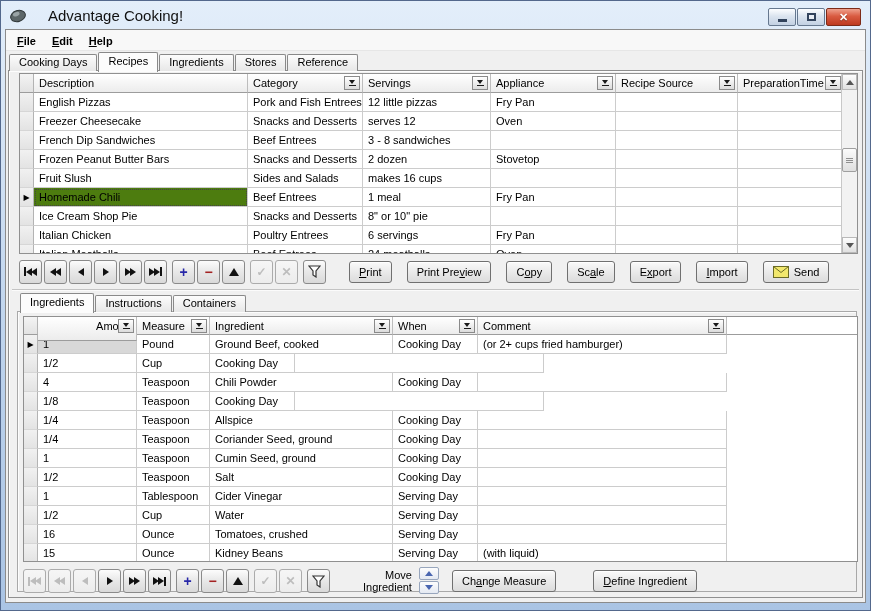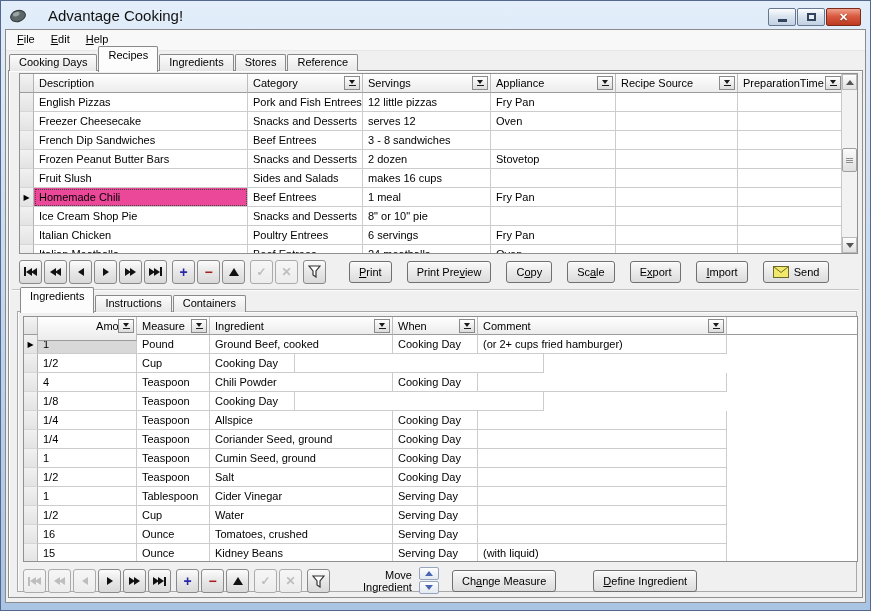--- a/index.html
+++ b/index.html
@@ -14,40 +14,40 @@
   .title{margin-left:21px;font-size:15px;color:#111;}
   .winbtns{position:absolute;top:7px;right:9px;display:flex;gap:1px;}
   .winbtn{width:28px;height:18px;border:1px solid #66788f;border-radius:2px;background:linear-gradient(#fdfeff,#dbe4ef 45%,#c3d1e3);display:flex;align-items:center;justify-content:center;}
   .winbtn .mingl{width:9px;height:3px;background:#32435c;margin-top:6px;}
   .winbtn .maxgl{width:9px;height:8px;border:2px solid #32435c;background:#e9eef5;}
   .winbtn.close{width:35px;background:linear-gradient(#efa18d,#d95b41 45%,#bd3a1f);border-color:#7d2b18;}
   .xgl{color:#fff;font-weight:bold;font-size:11px;text-shadow:0 1px 1px #7d2b18;}
 
   
   .app{position:absolute;left:4px;right:4px;top:28px;bottom:7px;background:#f0f0f0;border:1px solid #8b8b8b;}
-  .menubar{position:absolute;top:0;left:0;right:0;height:21px;background:#f8f8f8;border-bottom:1px solid #e6e6e6;display:flex;align-items:flex-start;padding-left:3px;}
+  .menubar{position:absolute;top:0;left:0;right:0;height:21px;background:#f8f8f8;border-bottom:1px solid #e6e6e6;display:flex;align-items:flex-end;padding-left:3px;font-weight:bold;}
   .menuitem{padding:3px 8px;}
   .tabstrip{position:absolute;left:3px;display:flex;align-items:flex-end;z-index:3;}
   .ts-main{top:22px;height:19px;}
   .tab{height:17px;padding:1px 9px 0;border:1px solid #898989;border-bottom:none;border-radius:2px 2px 0 0;background:linear-gradient(#fcfcfc,#e7e7e7);margin-right:1px;white-space:nowrap;}
-  .tab.active{height:26px;background:#fcfcfc;position:relative;z-index:4;margin-bottom:-1px;padding-top:2px;}
+  .tab.active{height:20px;background:#fcfcfc;position:relative;z-index:4;margin-bottom:-1px;padding-top:2px;}
   .tabpage{position:absolute;left:2px;right:2px;top:40px;bottom:4px;border:1px solid #8f8f8f;background:#f0f0f0;box-shadow:inset 1px 1px 0 #fdfdfd;}
 
   
   .grid{position:absolute;background:#fff;border:1px solid #909090;overflow:hidden;}
   .g-head{display:flex;height:19px;}
   .gh{position:relative;height:19px;background:linear-gradient(#ffffff,#ececec);border-right:1px solid #bdbdbd;border-bottom:1px solid #9c9c9c;padding:3px 2px 0 5px;overflow:hidden;white-space:nowrap;}
   .g-corner{width:14px;flex:0 0 14px;background:linear-gradient(#f4f4f4,#e2e2e2);border-right:1px solid #b3b3b3;border-bottom:1px solid #9c9c9c;}
   .fbtn{position:absolute;right:2px;top:2px;width:16px;height:14px;border:1px solid #8a8a8a;background:linear-gradient(#ffffff,#dcdcdc);display:flex;flex-direction:column;align-items:center;justify-content:center;}
   .fbtn .tri{width:0;height:0;border:solid;border-width:4px 3.5px 0 3.5px;border-color:#1a1a1a transparent transparent transparent;}
   .fbtn .fb-bar{width:7px;height:1px;background:#1a1a1a;margin-top:1px;}
   .row{display:flex;height:19px;}
   .rh{width:14px;flex:0 0 14px;background:linear-gradient(#f1f1f1,#e3e3e3);border-right:1px solid #b3b3b3;border-bottom:1px solid #d6d6d6;display:flex;align-items:center;justify-content:center;font-size:8px;color:#000;}
   .gc{height:19px;border-right:1px solid #cccccc;border-bottom:1px solid #cccccc;padding:3px 2px 0 5px;overflow:hidden;white-space:nowrap;background:#fff;}
-  .gc.sel-green{background:#ec4899;outline:1px dotted #444;outline-offset:-2px;}
+  .gc.sel-green{background:#4d7c0f;outline:1px dotted #444;outline-offset:-2px;}
   .gc.sel-gray{background:#d8d8d8;}
   .c0{width:214px;flex:0 0 214px;} .c1{width:115px;flex:0 0 115px;} .c2{width:128px;flex:0 0 128px;}
   .c3{width:125px;flex:0 0 125px;} .c4{width:122px;flex:0 0 122px;} .c5{width:105px;flex:0 0 105px;border-right:none;}
   .d0{width:99px;flex:0 0 99px;} .d1{width:73px;flex:0 0 73px;} .d2{width:183px;flex:0 0 183px;}
   .d3{width:85px;flex:0 0 85px;} .d4{width:249px;flex:0 0 249px;} .d5{width:136px;flex:1 1 auto;border-right:none;border-bottom:none;background:#fff;}
 
   
   .vscroll{position:absolute;top:0;right:0;bottom:0;width:16px;background:#f2f2f2;border-left:1px solid #c8c8c8;}
   .sb-btn{position:absolute;left:0;width:15px;height:16px;background:linear-gradient(#fdfdfd,#e0e0e0);border:1px solid #b9b9b9;display:flex;align-items:center;justify-content:center;}
   .sb-up{top:0;} .sb-dn{bottom:0;}

